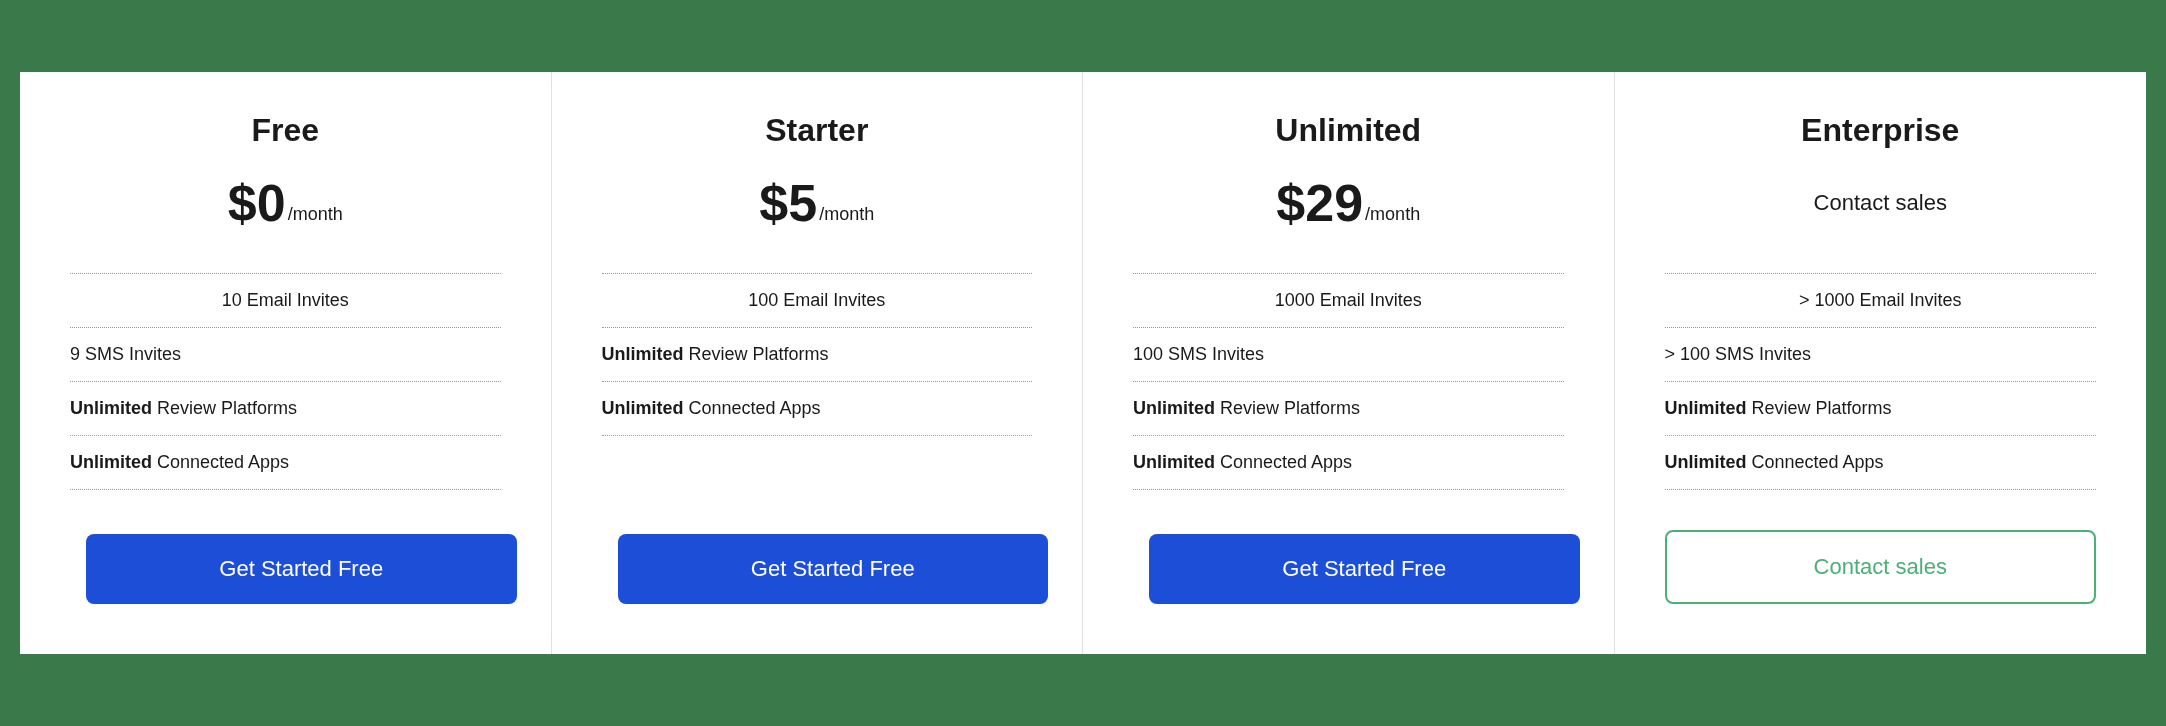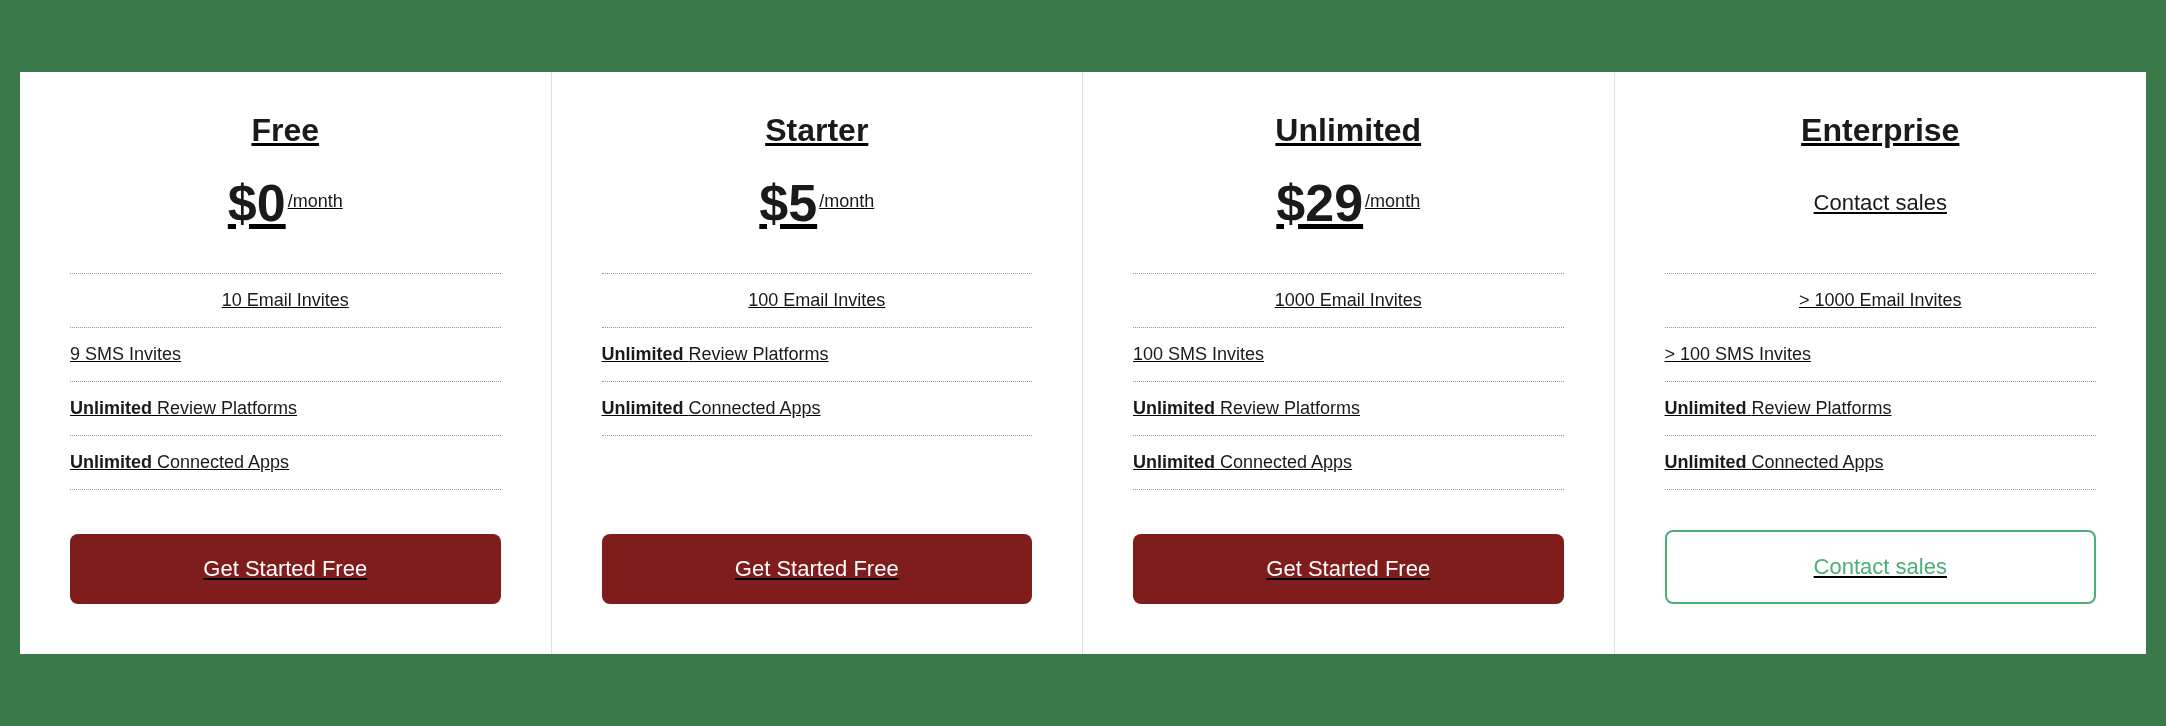--- a/index.html
+++ b/index.html
@@ -18,21 +18,20 @@
       padding: 20px;
     }
 
     .pricing-container {
       display: grid;
       grid-template-columns: repeat(4, 1fr);
       gap: 0;
       background-color: #ffffff;
       width: 100%;
       max-width: 2166px;
-      text-decoration: underline;
     }
 
     .plan-column {
       background-color: #ffffff;
       padding: 40px 50px 50px 50px;
       border-right: 1px solid #e0e0e0;
       display: flex;
       flex-direction: column;
     }
 
@@ -61,21 +60,21 @@
       font-size: 52px;
       font-weight: 900;
       color: #1a1a1a;
     }
 
     .price-period {
       font-size: 18px;
       color: #1a1a1a;
       font-weight: 400;
       align-self: flex-end;
-      margin-bottom: 21px;
+      margin-bottom: 8px;
       margin-left: 2px;
     }
 
     .contact-sales-text {
       font-size: 22px;
       color: #1a1a1a;
       font-weight: 400;
     }
 
     .features-list {
@@ -109,22 +108,23 @@
       border-radius: 8px;
       font-size: 22px;
       font-weight: 500;
       text-align: center;
       cursor: pointer;
       border: none;
       margin-top: auto;
     }
 
     .cta-button-green {
-      background-color: #7f1d1d;
+      background-color: #1d4ed8;
       color: #ffffff;
+      margin-left: 16px;
     }
 
     .cta-button-outline {
       background-color: #ffffff;
       color: #4caf78;
       border: 2px solid #4caf78;
     }
   </style>
 </head>
 <body>

